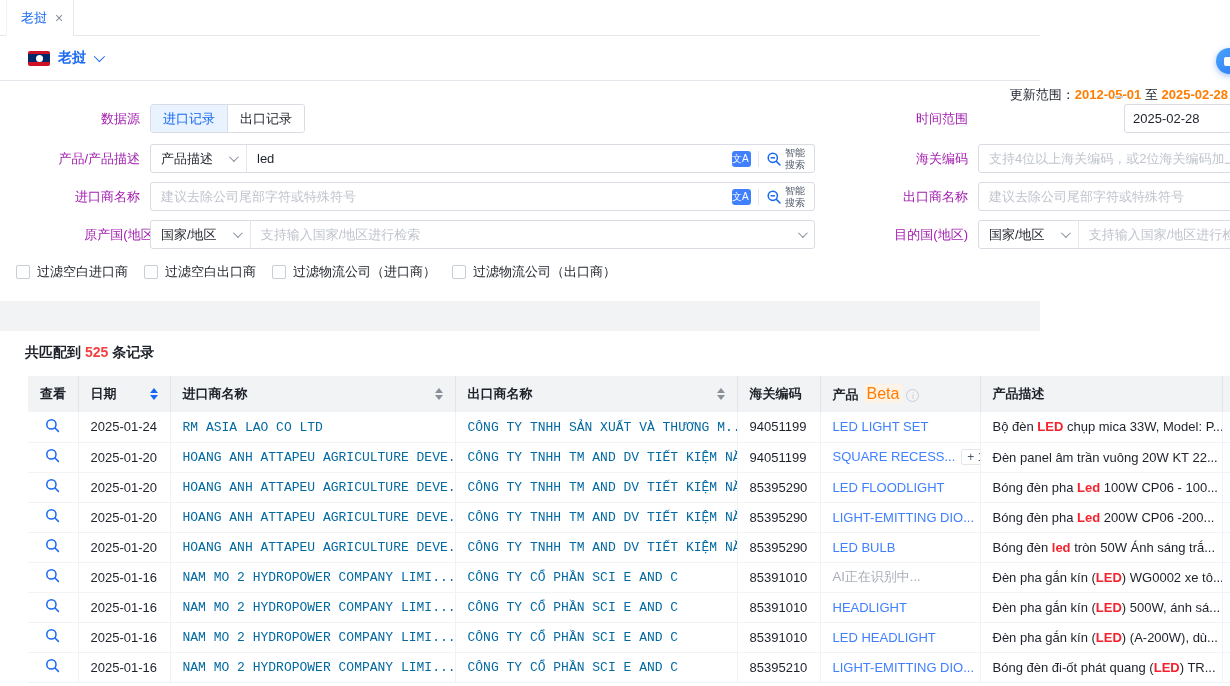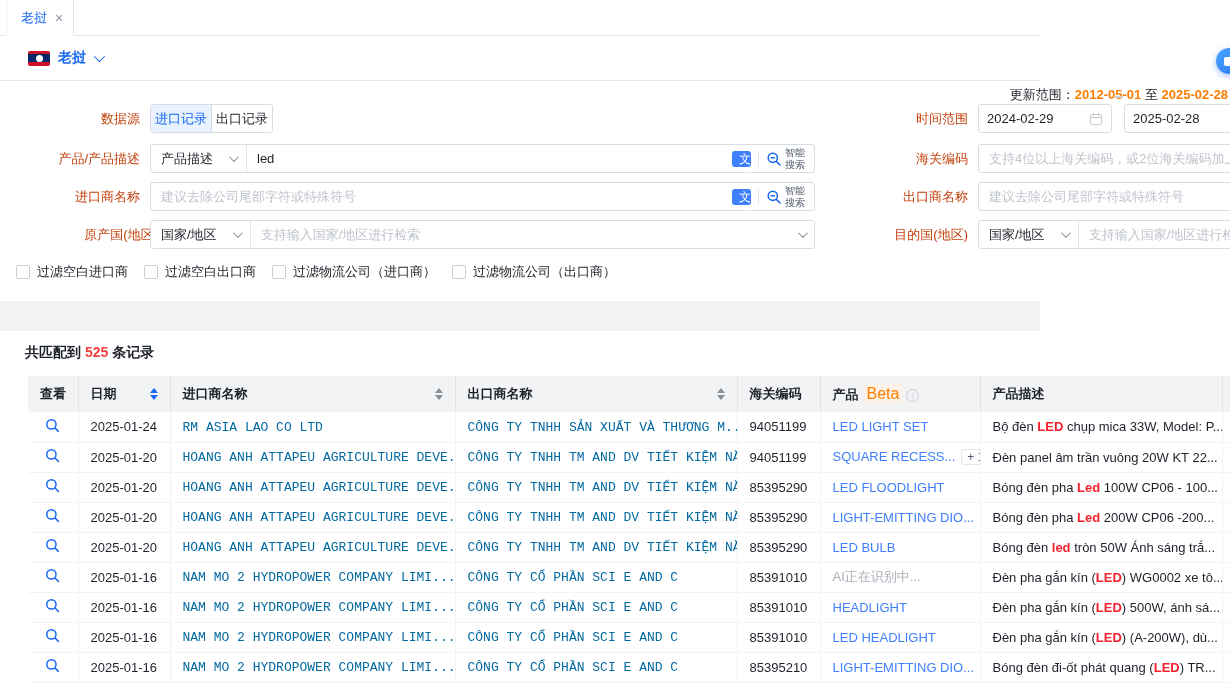--- a/index.html
+++ b/index.html
@@ -35,41 +35,41 @@
   .float-btn { position:absolute; top:48px; left:1216px; width:26px; height:26px; border-radius:50%;
     background:linear-gradient(135deg,#4aa3ff,#2b7cf5); box-shadow:0 2px 6px rgba(30,100,240,.4);
     display:flex; align-items:center; justify-content:center; }
   .float-btn .glyph { width:11px; height:9px; background:#fff; border-radius:2px; }
 
   
   .filters { position:absolute; top:82px; left:0; width:100%; height:219px; background:#fff; }
   .update-range { position:absolute; top:4px; left:850px; width:378px; text-align:right;
     font-size:13px; color:#1d2129; white-space:nowrap; }
   .update-range b { color:#ff7d00; font-weight:bold; }
-  .flabel { position:absolute; width:140px; text-align:right; line-height:29px; color:#c2410c; }
+  .flabel { position:absolute; width:140px; text-align:right; line-height:29px; color:#a21caf; }
   .flabel.right { left:830px; width:138px; }
   .fctrl { position:absolute; left:150px; height:29px; }
   .fctrl.rside { left:978px; }
 
   .seg { display:inline-flex; border:1px solid #d9dce3; border-radius:3px; overflow:hidden; height:29px; }
-  .seg-btn { padding:0 4px; line-height:27px; background:#fff; color:#1d2129; cursor:pointer; }
+  .seg-btn { padding:0 12px; line-height:27px; background:#fff; color:#1d2129; cursor:pointer; }
   .seg-btn.active { background:#e8f3ff; color:#1868f1; }
   .seg-btn + .seg-btn { border-left:1px solid #d9dce3; }
 
   .ibox { display:flex; align-items:center; border:1px solid #d9dce3; border-radius:3px;
     background:#fff; height:29px; }
   .ibox .sel { display:flex; align-items:center; gap:8px; padding:0 10px; height:100%;
     border-right:1px solid #e5e6eb; white-space:nowrap; cursor:pointer; }
   .ibox input { border:none; outline:none; flex:1; min-width:0; height:100%; padding:0 10px;
     font-size:13px; color:#1d2129; font-family:inherit; background:transparent; }
   .ibox input::placeholder { color:#bfc4cc; }
   .icon-suffix { display:flex; align-items:center; gap:7px; padding-right:9px; flex:0 0 auto; }
   .vdiv { width:1px; height:16px; background:#e5e6eb; }
   .trans-ic { width:19px; height:16px; background:#4080ff; border-radius:3px; color:#fff;
-    font-size:12px; line-height:16px; text-align:right; cursor:pointer; }
+    font-size:10px; line-height:16px; text-align:left; cursor:pointer; }
   .smart { display:flex; align-items:center; gap:3px; cursor:pointer; }
   .smart-txt { font-size:10px; line-height:1.15; color:#4e5969; }
   .date-box { display:flex; align-items:center; border:1px solid #d9dce3; border-radius:3px;
     background:#fff; height:29px; padding:0 8px; gap:6px; }
   .date-box .dval { flex:1; }
   .dash { position:absolute; top:14px; width:8px; height:1.5px; background:#c9cdd4; }
 
   .checkrow { position:absolute; top:181px; left:16px; display:flex; gap:16px; align-items:center; }
   .ckitem { display:flex; align-items:center; gap:7px; cursor:pointer; white-space:nowrap; }
   .cb { width:14px; height:14px; border:1px solid #c9cdd4; border-radius:2px; background:#fff; }
@@ -149,31 +149,20 @@
     </div>
 
     <div class="flabel" style="top:22px; left:0;">数据源</div>
     <div class="fctrl" style="top:22px;">
       <div class="seg">
         <div class="seg-btn active">进口记录</div>
         <div class="seg-btn">出口记录</div>
       </div>
     </div>
     <div class="flabel right" style="top:22px;">时间范围</div>
-    <div class="fctrl rside" style="top:22px; width:134px;">
-      <div class="date-box">
-        <span class="dval">2024-02-29</span>
-        <svg width="14" height="14" viewBox="0 0 14 14">
-          <rect x="1.5" y="2.5" width="11" height="10" rx="1.5" fill="none" stroke="#c9cdd4" stroke-width="1.2"></rect>
-          <line x1="1.5" y1="5.5" x2="12.5" y2="5.5" stroke="#c9cdd4" stroke-width="1.2"></line>
-          <line x1="4.5" y1="1" x2="4.5" y2="3.5" stroke="#c9cdd4" stroke-width="1.2"></line>
-          <line x1="9.5" y1="1" x2="9.5" y2="3.5" stroke="#c9cdd4" stroke-width="1.2"></line>
-        </svg>
-      </div>
-    </div>
     <span class="dash" style="left:1115px;"></span>
     <div class="fctrl" style="top:22px; left:1124px; width:170px;">
       <div class="date-box">
         <span class="dval">2025-02-28</span>
       </div>
     </div>
 
     <div class="flabel" style="top:62px; left:0;">产品/产品描述</div>
     <div class="fctrl" style="top:62px; width:665px;">
       <div class="ibox">

